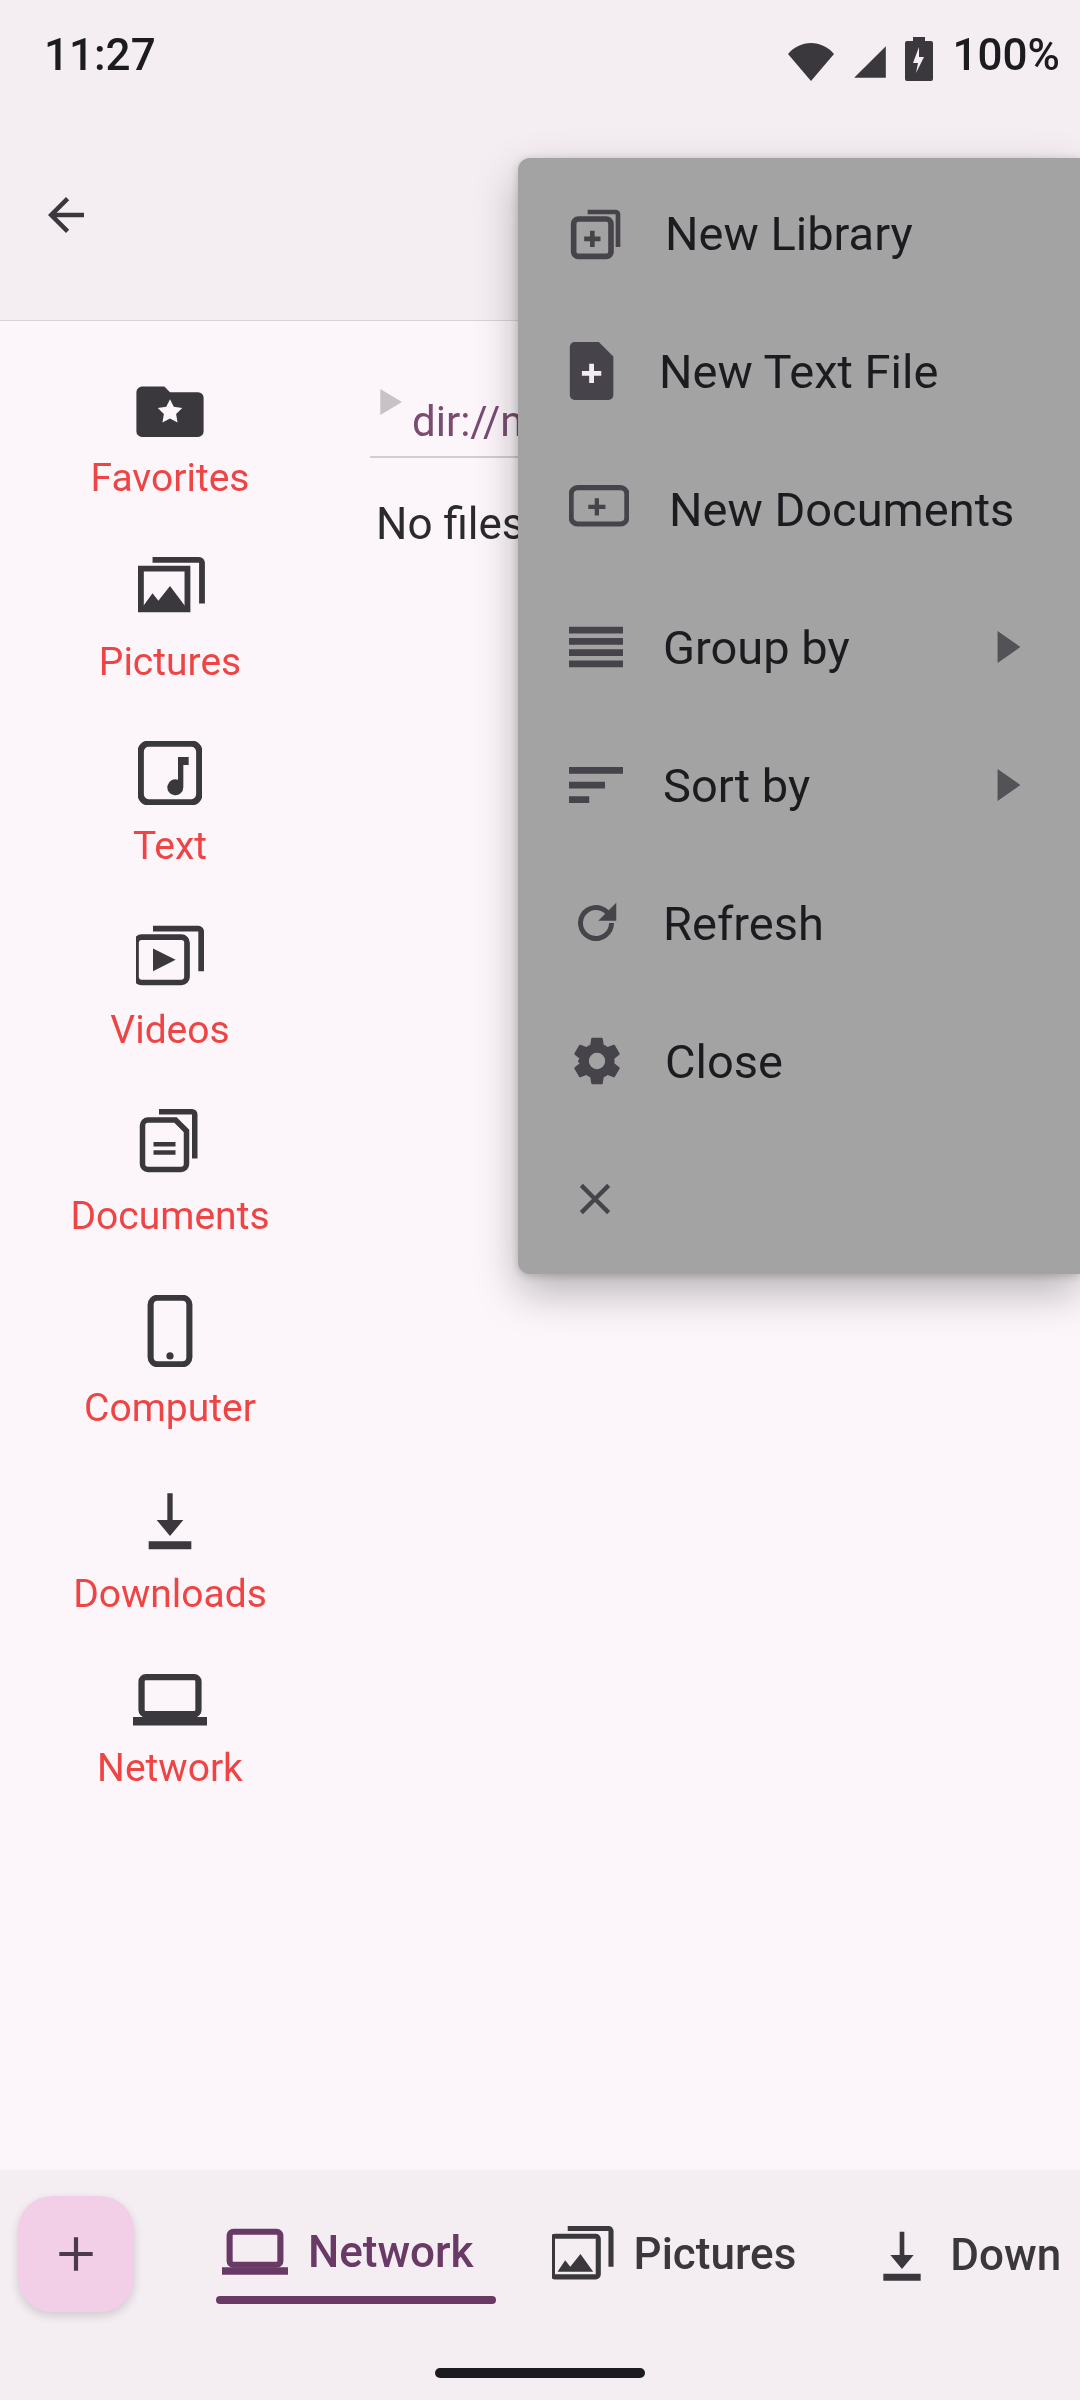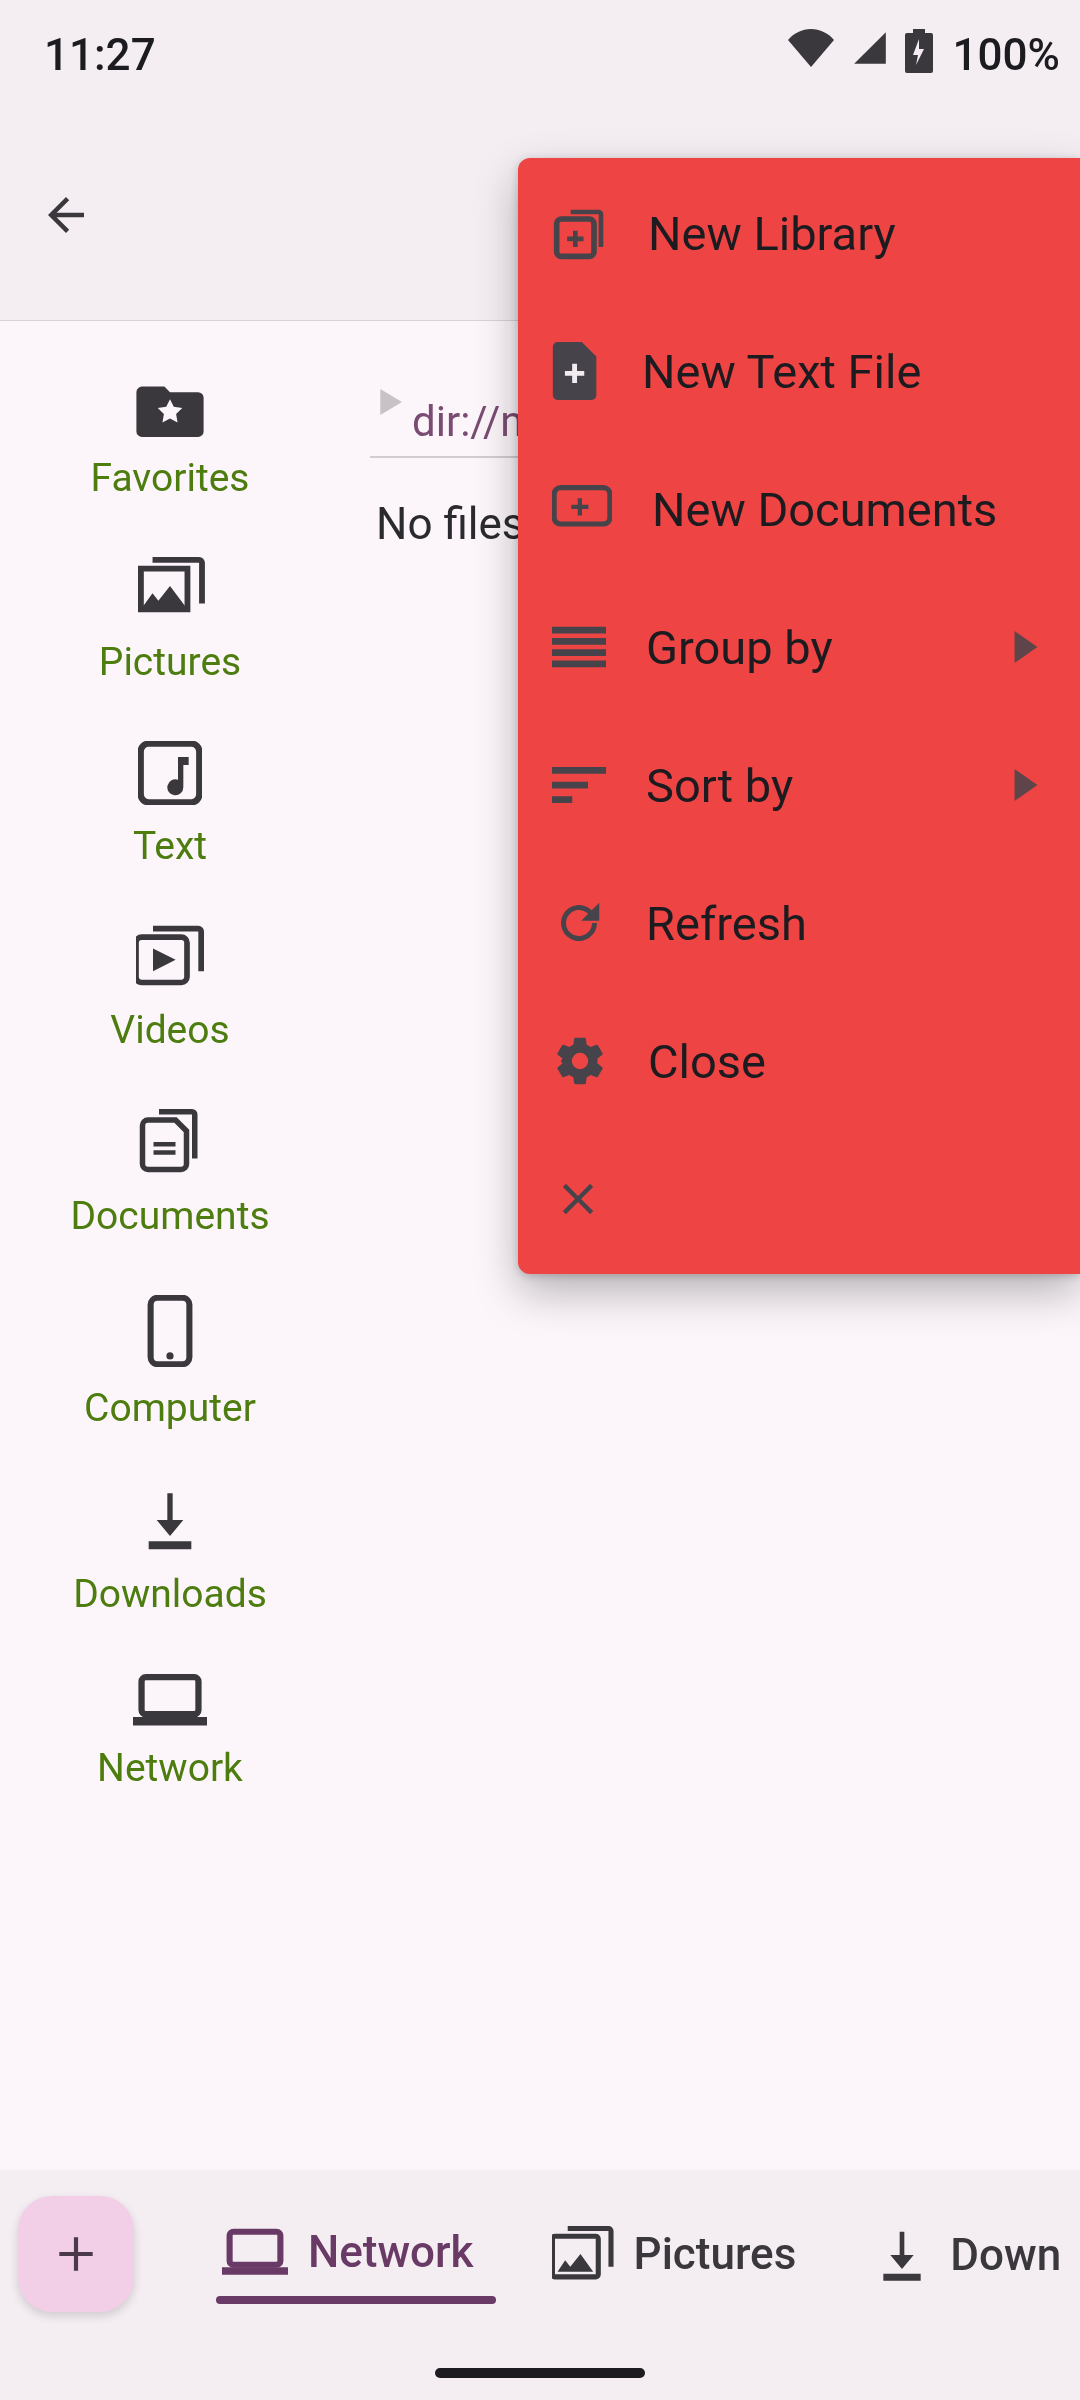--- a/index.html
+++ b/index.html
@@ -15,21 +15,21 @@
   .status-bar {
     height: 110px;
     display: flex;
     align-items: center;
     justify-content: space-between;
     padding: 0 20px 0 44px;
     font-size: 44px;
     font-weight: 500;
     color: #1c1b1f;
   }
-  .status-right { display: flex; align-items: flex-start; gap: 16px; }
+  .status-right { display: flex; align-items: flex-end; gap: 16px; }
   .status-right svg { display: block; }
 
   
   .app-bar {
     height: 210px;
     display: flex;
     align-items: center;
     padding: 0 30px;
     gap: 40px;
   }
@@ -54,21 +54,21 @@
     flex-direction: column;
     border-right: 0px solid transparent;
   }
   .side-item {
     display: flex;
     flex-direction: column;
     align-items: center;
     gap: 18px;
     padding: 26px 10px 30px;
   }
-  .side-item .lbl { font-size: 39px; font-weight: 400; color:#4d7c0f; }
+  .side-item .lbl { font-size: 39px; font-weight: 400; color:#ef4444; }
   .side-item svg { display:block; }
 
   .content {
     flex: 1;
     padding: 36px 30px;
     display: flex;
     flex-direction: column;
     gap: 40px;
   }
   .breadcrumb {
@@ -119,24 +119,24 @@
     position:absolute; bottom: 22px; left: 50%; transform: translateX(-50%);
     width: 210px; height: 10px; background: #1c1b1f; border-radius: 6px;
   }
 
   
   .menu {
     position: absolute;
     top: 158px;
     right: 0;
     width: 562px;
-    background: #ef4444;
+    background: #a3a3a3;
     border-radius: 12px 0 0 12px;
     box-shadow: 0 18px 44px rgba(0,0,0,0.28), 0 2px 8px rgba(0,0,0,0.18);
-    padding: 6px 0;
+    padding: 6px 17px;
     display:flex; flex-direction:column;
   }
   .menu-item {
     height: 138px;
     display:flex; align-items:center;
     padding: 0 40px 0 34px;
     gap: 40px;
   }
   .menu-item .mi-label { font-size: 47px; color:#1c1b1f; flex:1; }
   .menu-item .chev { opacity: .85; }

